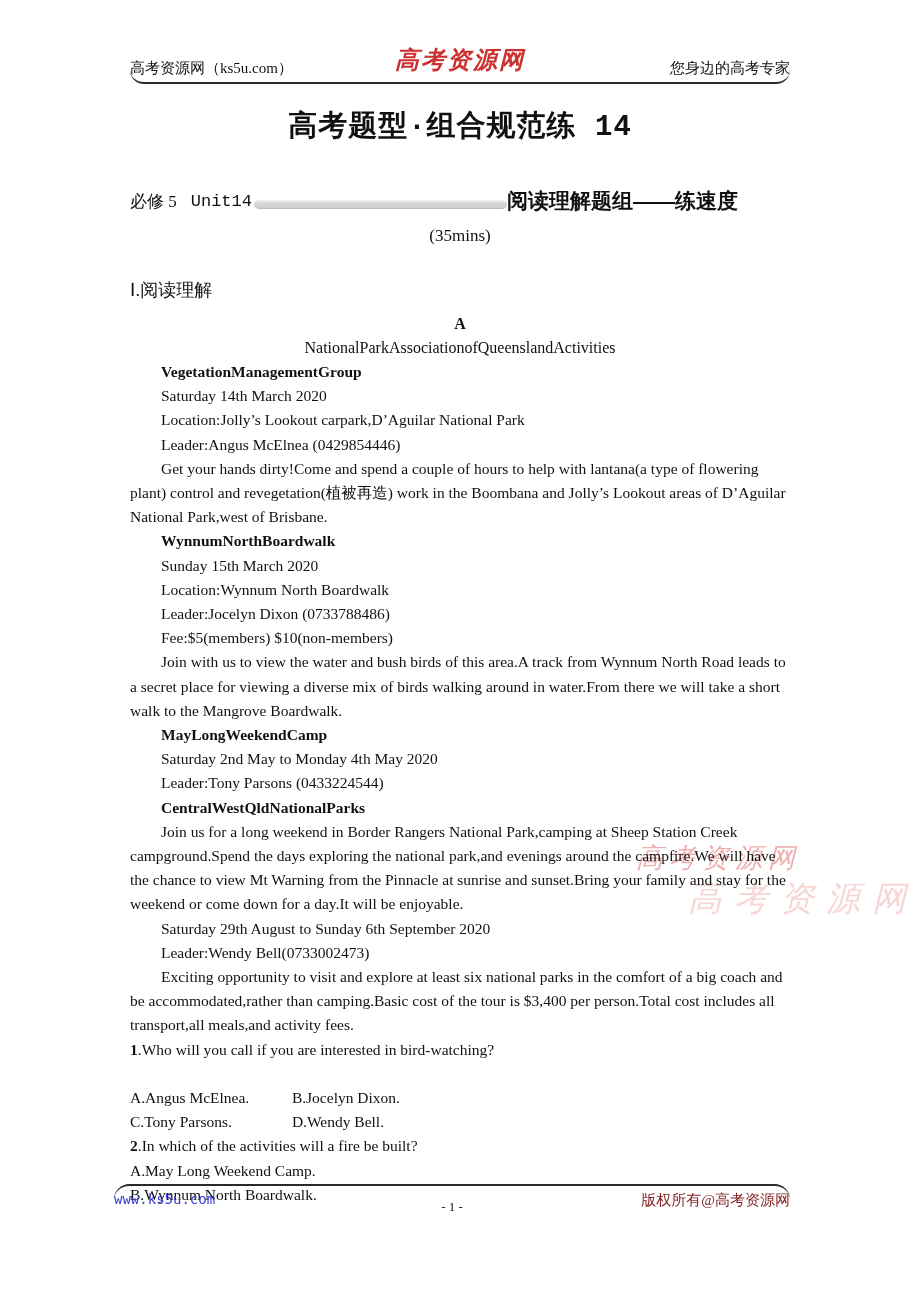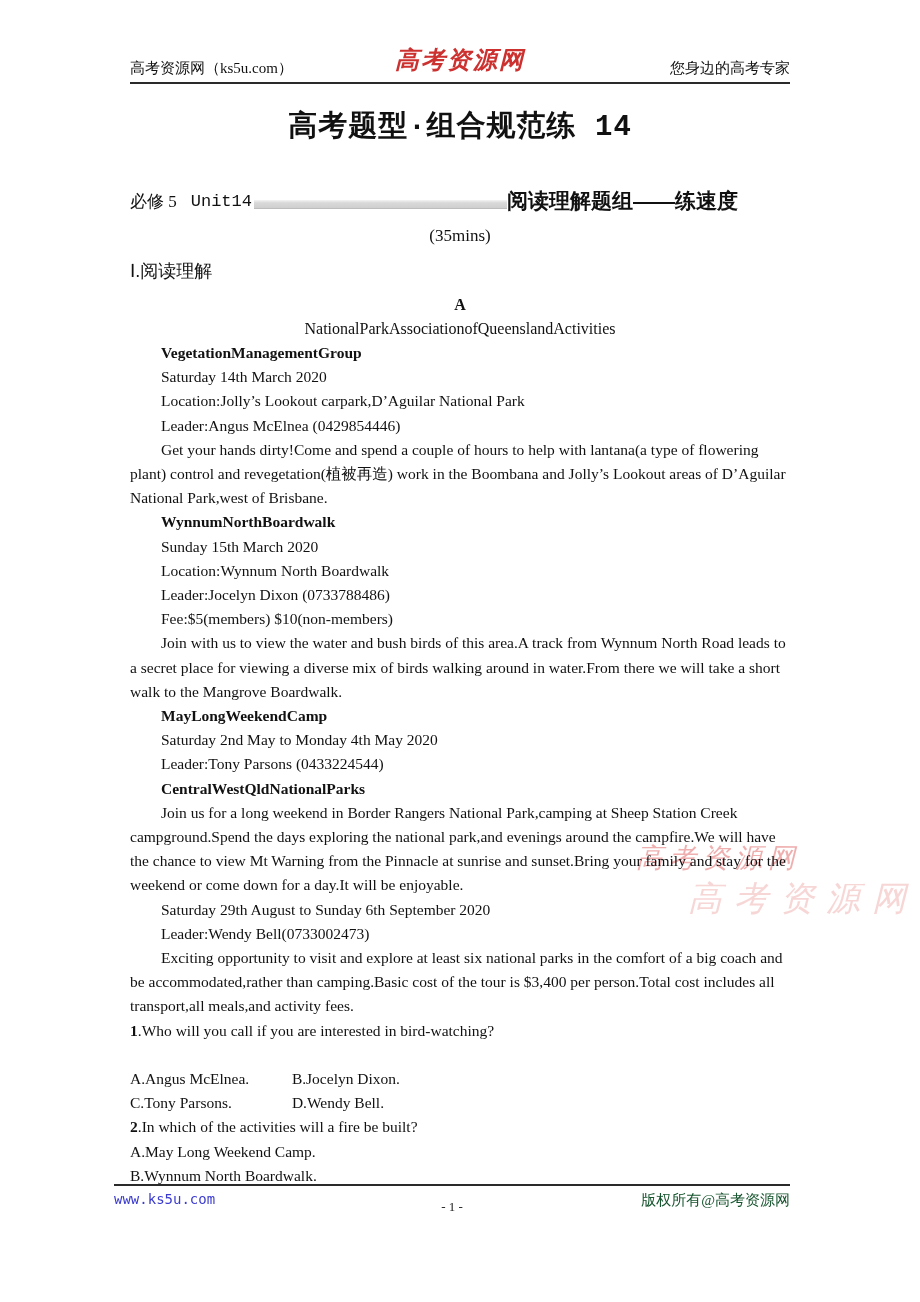--- a/index.html
+++ b/index.html
@@ -1,15 +1,15 @@
 <!DOCTYPE html>
 <html><head>
 <meta charset="utf-8">
 <style>
-  * { margin: 0; padding: 0; box-sizing: border-box; }
+  * { margin: 0; padding: 0; box-sizing: border-box; border-radius: 30px; }
   html, body { background: #ffffff; }
   .page {
     position: relative;
     width: 920px;
     height: 1302px;
     background: #ffffff;
     font-family: "Liberation Serif", serif;
     color: #111111;
     overflow: hidden;
   }
@@ -70,21 +70,21 @@
     background: linear-gradient(#f4f4f4 0%, #d9d9d9 35%, #cfcfcf 100%);
     border-top: 1px solid #ffffff;
     border-bottom: 1px solid #bdbdbd;
   }
   .subtitle-label {
     font-family: "Liberation Sans", sans-serif;
     font-size: 21px;
     font-weight: bold;
     white-space: nowrap;
   }
-  .mins { text-align: center; font-size: 17px; margin-bottom: 13px; }
+  .mins { text-align: center; font-size: 17px; margin-bottom: 32px; }
   .section-heading {
     font-family: "Liberation Sans", sans-serif;
     font-size: 18px;
     margin-bottom: 10px;
   }
   .passage-label { text-align: center; font-weight: bold; font-size: 16px; line-height: 24px; }
   .passage-title { text-align: center; font-weight: normal; font-size: 16px; line-height: 24px; }
   p.line {
     font-size: 15.5px;
     line-height: 24.2px;
@@ -129,21 +129,21 @@
   }
   .footer-page {
     position: absolute; left: 0; right: 0; top: 8px;
     text-align: center;
     font-size: 13px;
     color: #222;
   }
   .footer-right {
     position: absolute; right: 0; top: 0;
     font-size: 15px;
-    color: #14532d;
+    color: #7f1d1d;
   }
 </style>
 </head>
 <body>
 
 <div class="page">
 
   <div class="header">
     <span>高考资源网（ks5u.com）</span>
     <div class="header-logo">高考资源网</div>

